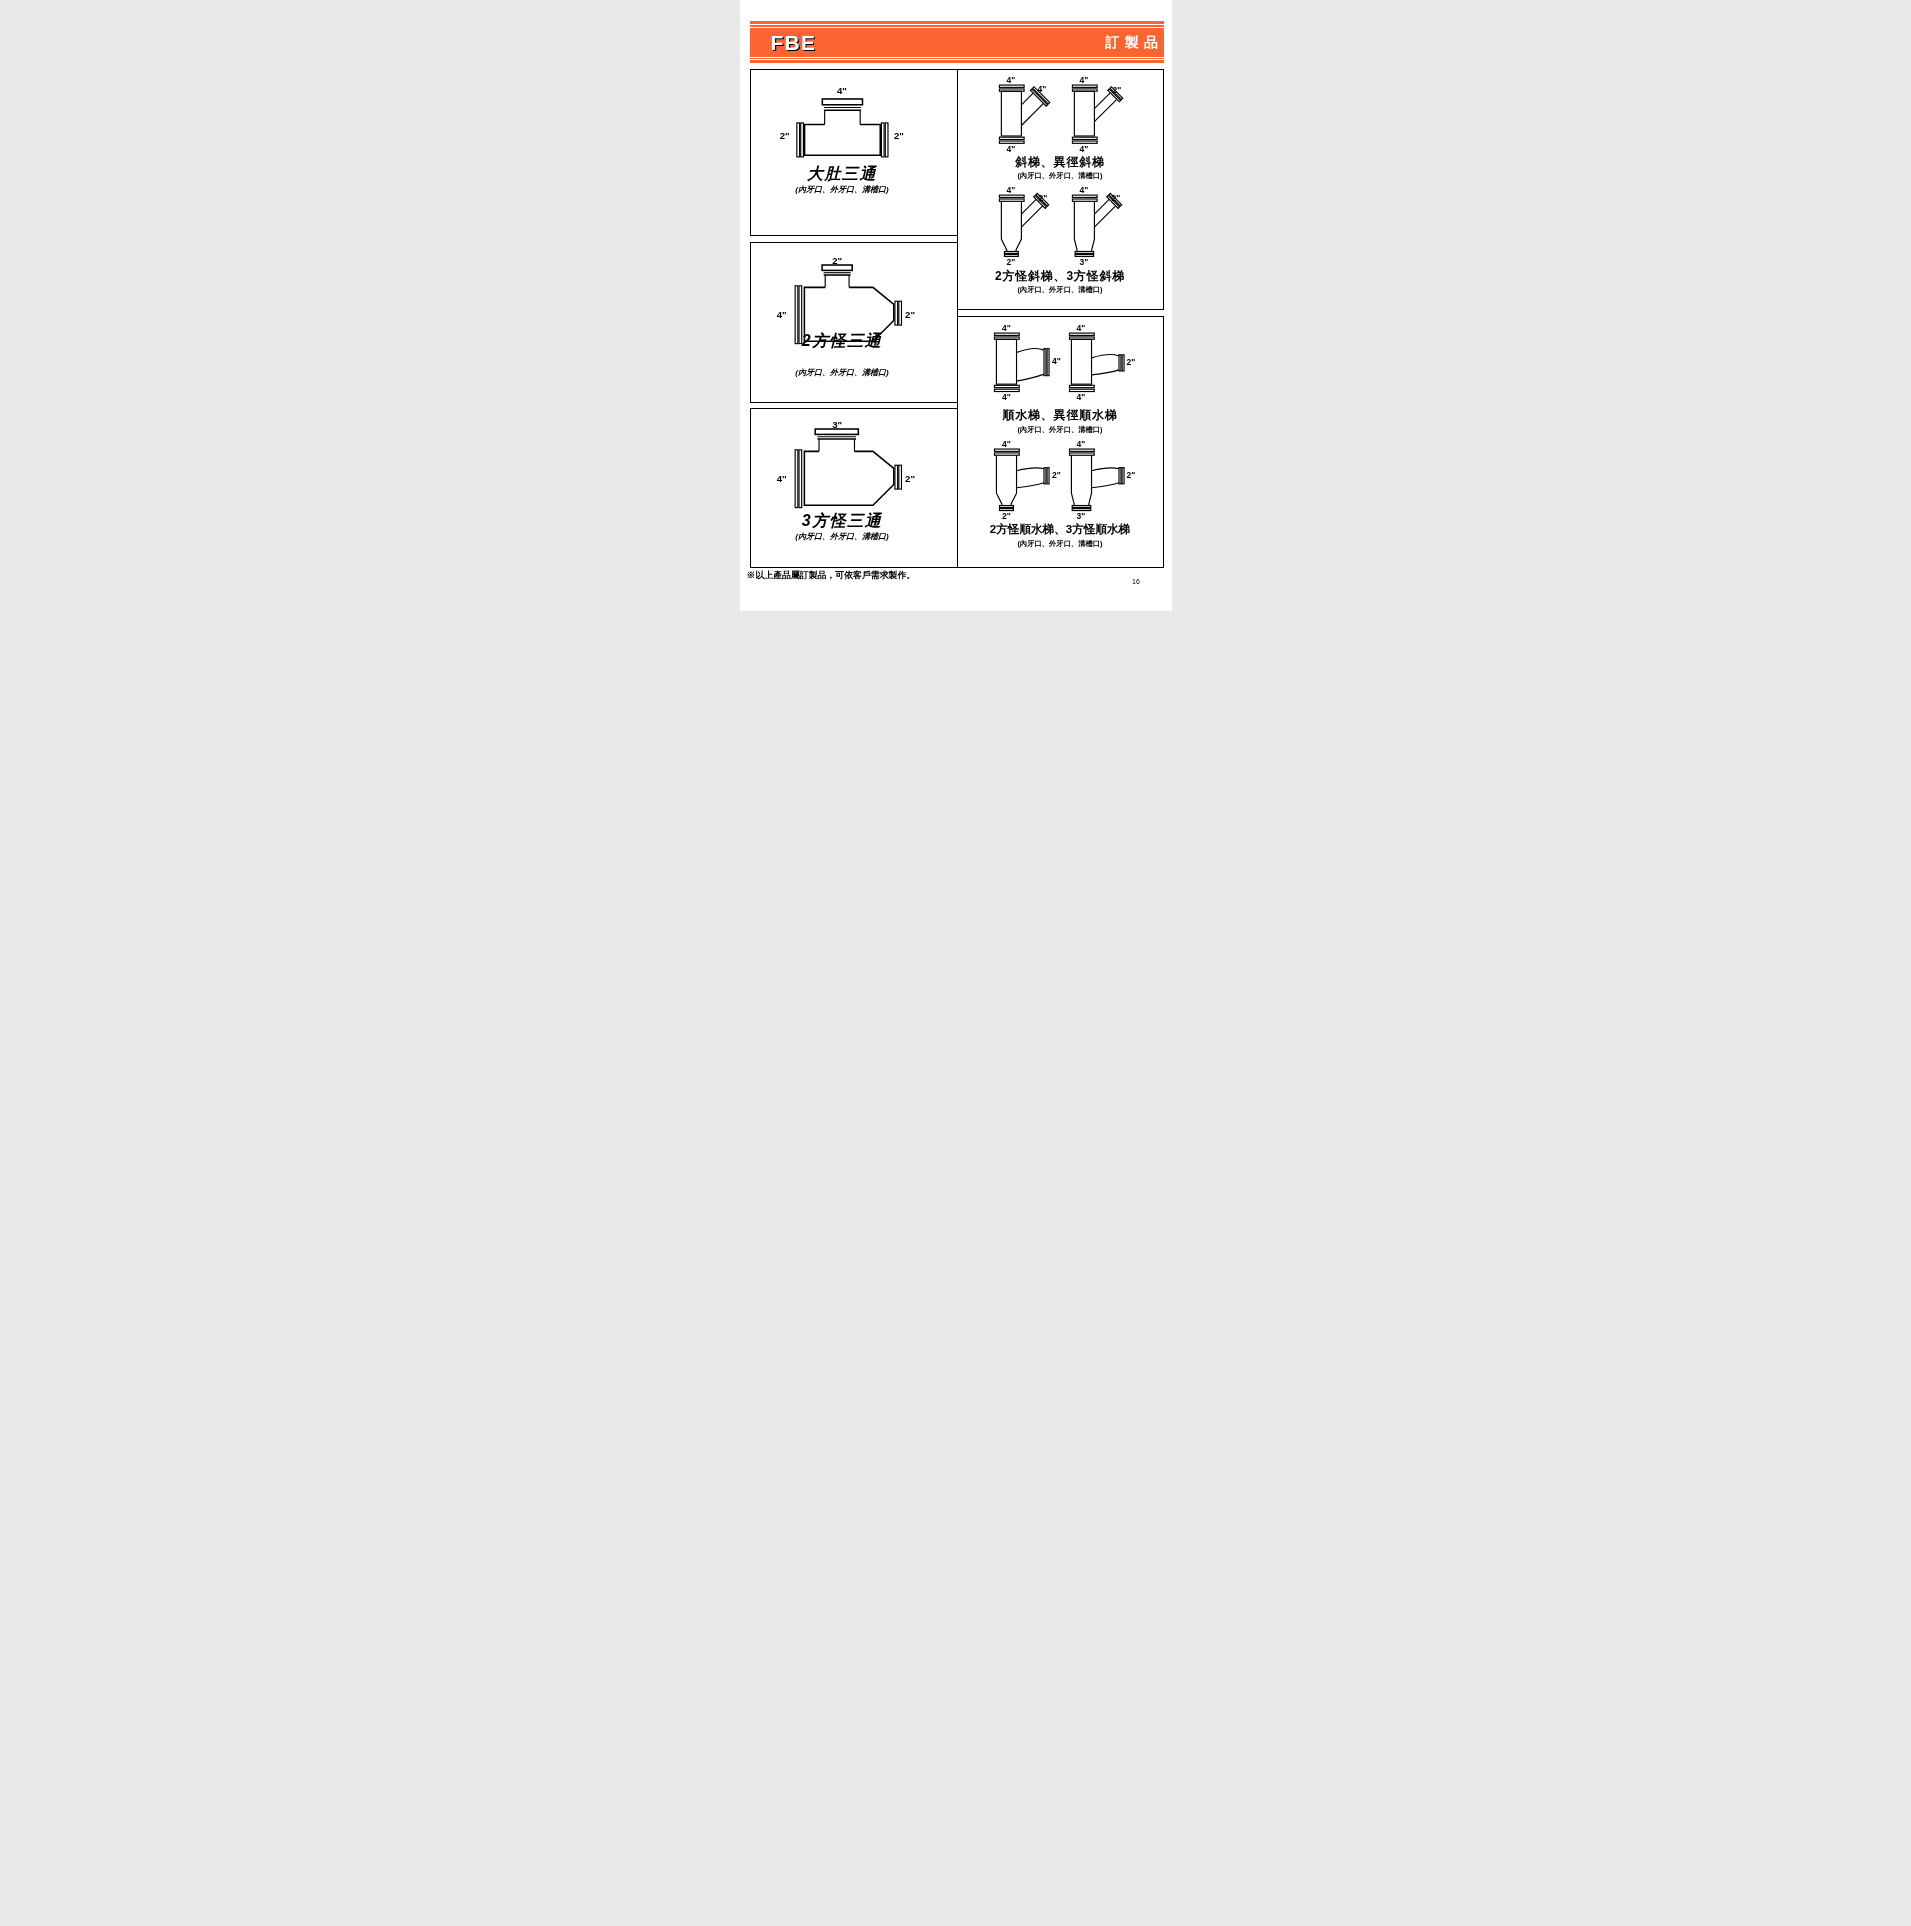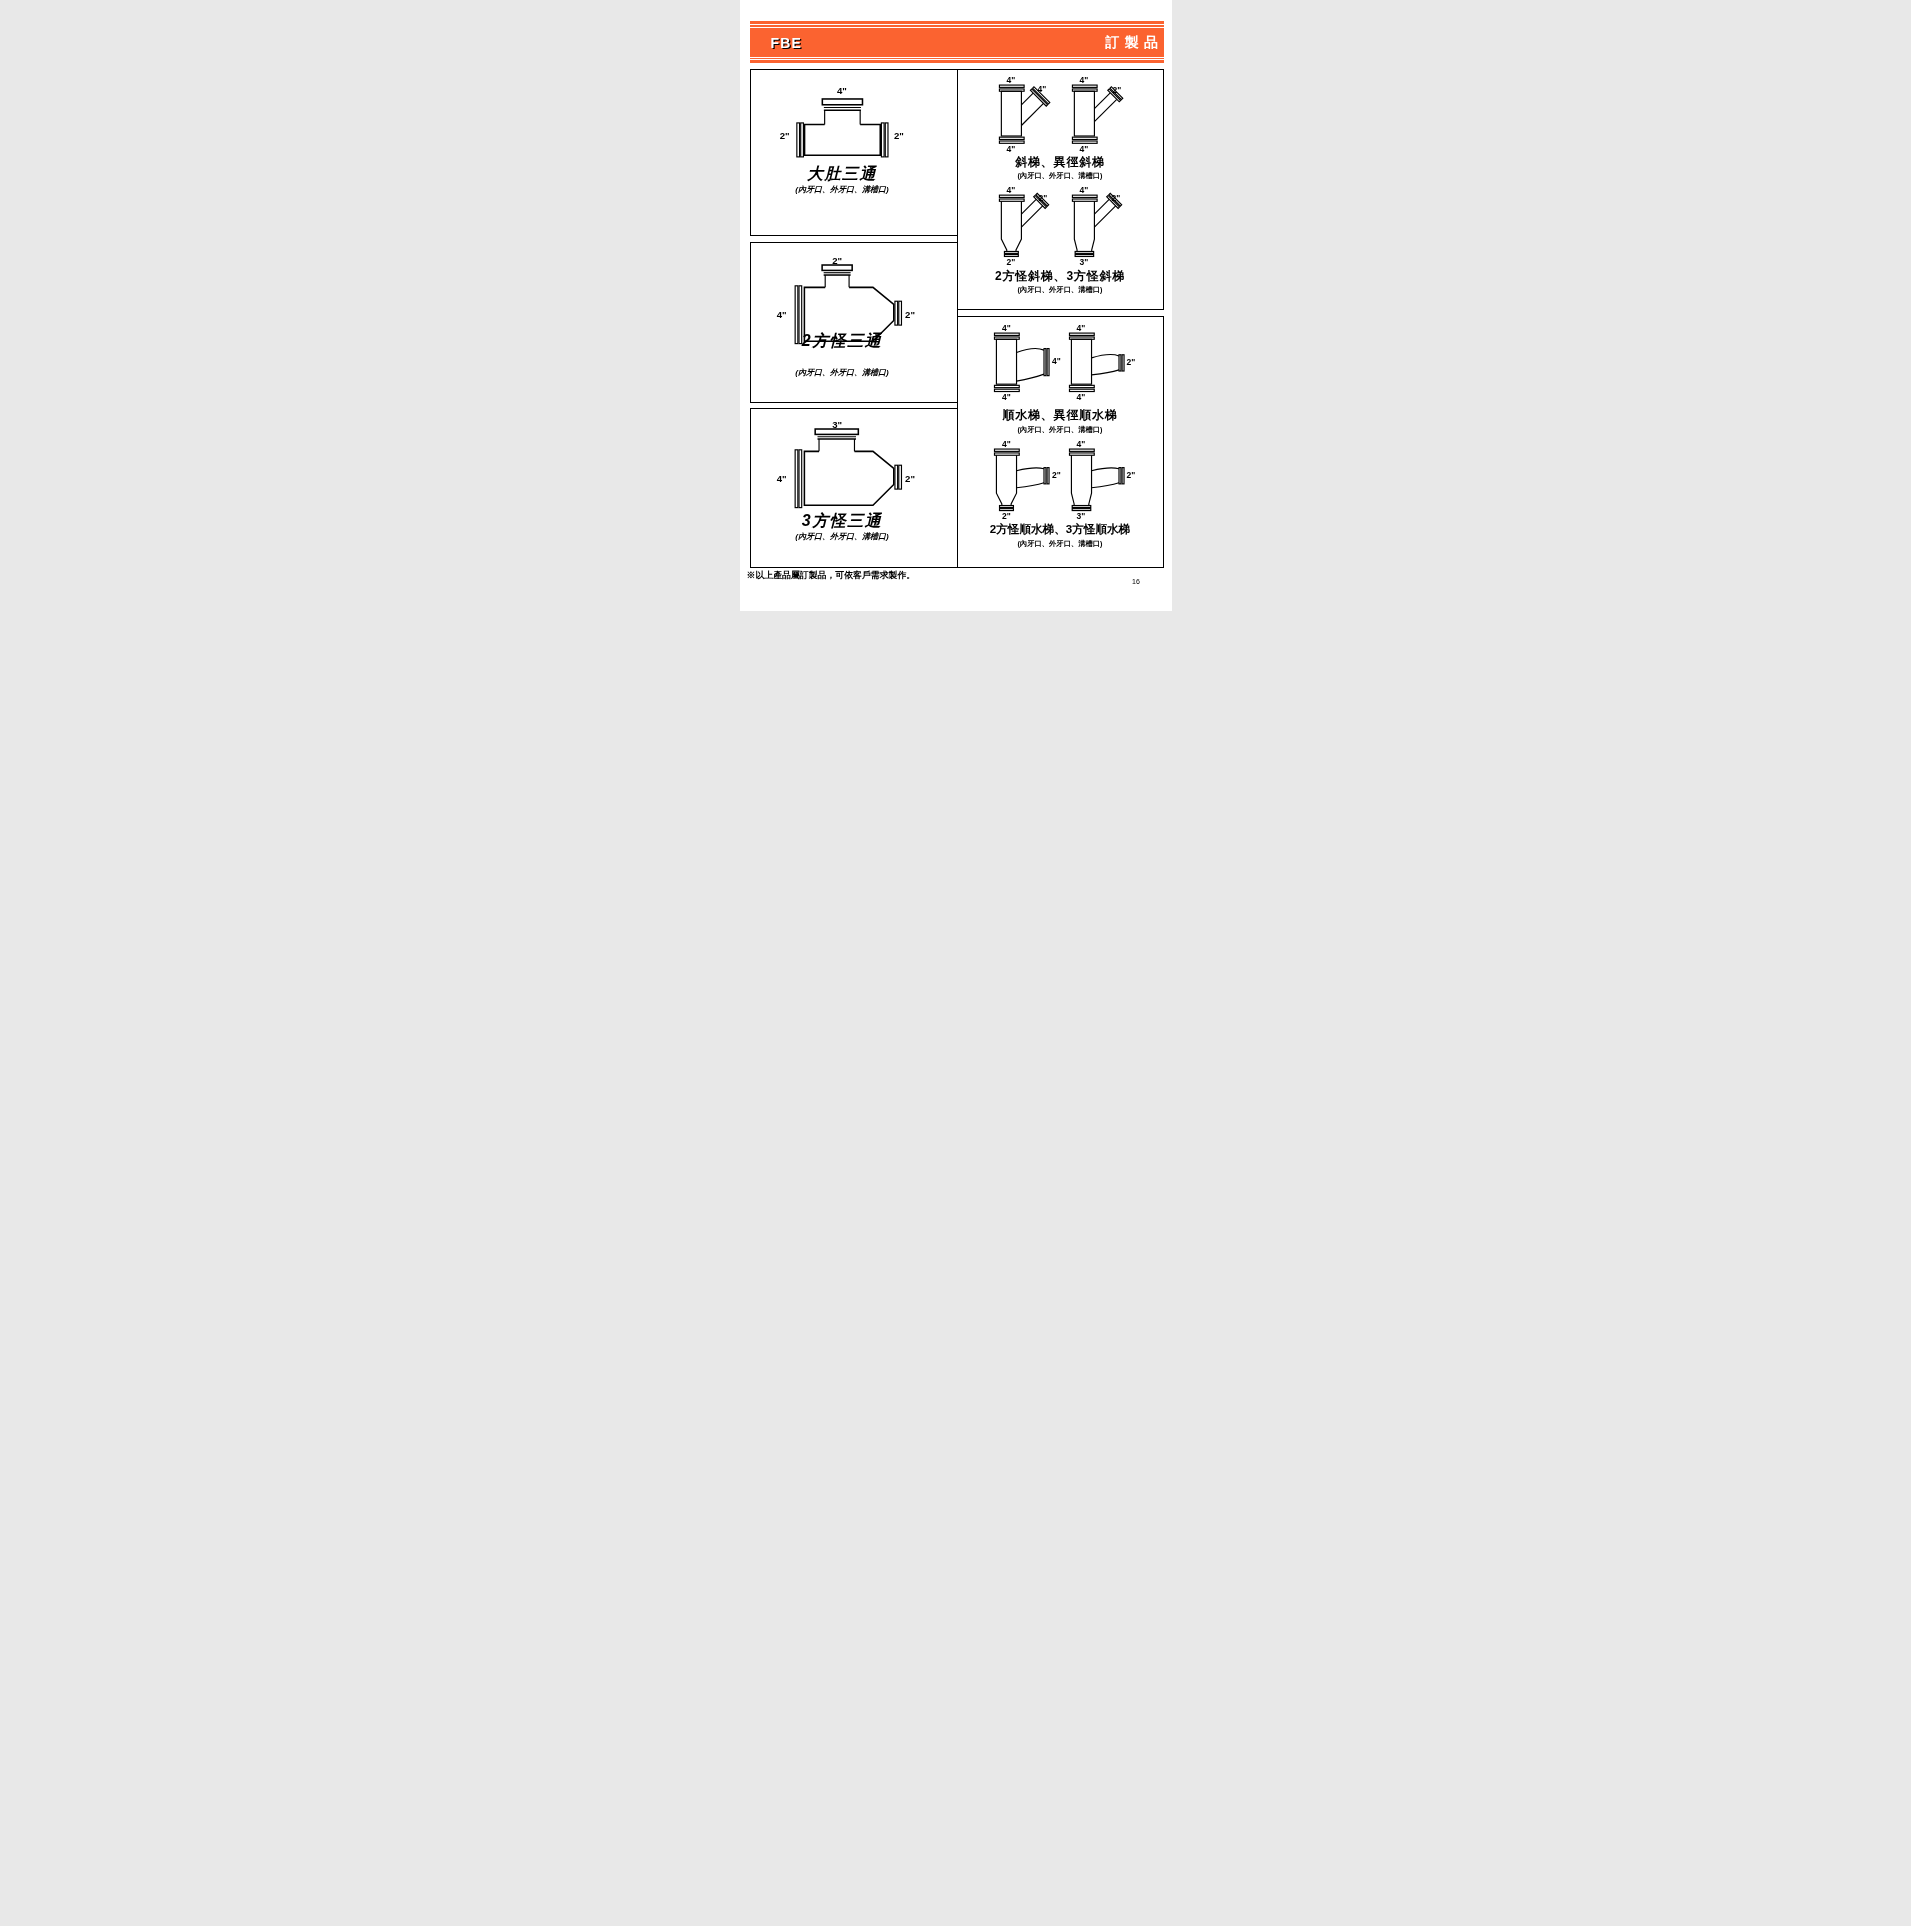--- a/index.html
+++ b/index.html
@@ -6,21 +6,21 @@
   .page{position:relative;width:432px;height:611px;background:#fff;margin:0 auto;
         font-family:"Liberation Sans",sans-serif;overflow:hidden;}
   
   .stripe{position:absolute;left:10px;width:414px;background:#fb6330;}
   .s1{top:21px;height:3.1px}
   .s2{top:25.4px;height:1.2px}
   .s3{top:58px;height:1.2px}
   .s4{top:60px;height:3.1px}
   .band{position:absolute;left:10px;width:414px;top:28px;height:29px;background:#fb6330;}
   .brand{position:absolute;left:21px;top:50%;transform:translateY(-50%);
-         font-size:14px;font-weight:bold;letter-spacing:1.2px;color:#fff;
+         font-size:21px;font-weight:bold;letter-spacing:1.2px;color:#fff;
          text-shadow:1.2px 1.2px 0 #000;}
   .band-title{position:absolute;left:0;right:0;top:50%;transform:translateY(-50%);
          text-align:right;font-size:14px;font-weight:bold;color:#fff;letter-spacing:5.4px;}
   
   .cell{position:absolute;background:#fff;border:1.2px solid #000;box-sizing:border-box;}
   .cellA{left:10px;top:69px;width:208px;height:167px;}
   .cellB{left:10px;top:242px;width:208px;height:161px;}
   .cellC{left:10px;top:408px;width:208px;height:160px;}
   .cellD{left:217px;top:69px;width:207px;height:241px;}
   .cellE{left:217px;top:316px;width:207px;height:252px;}

